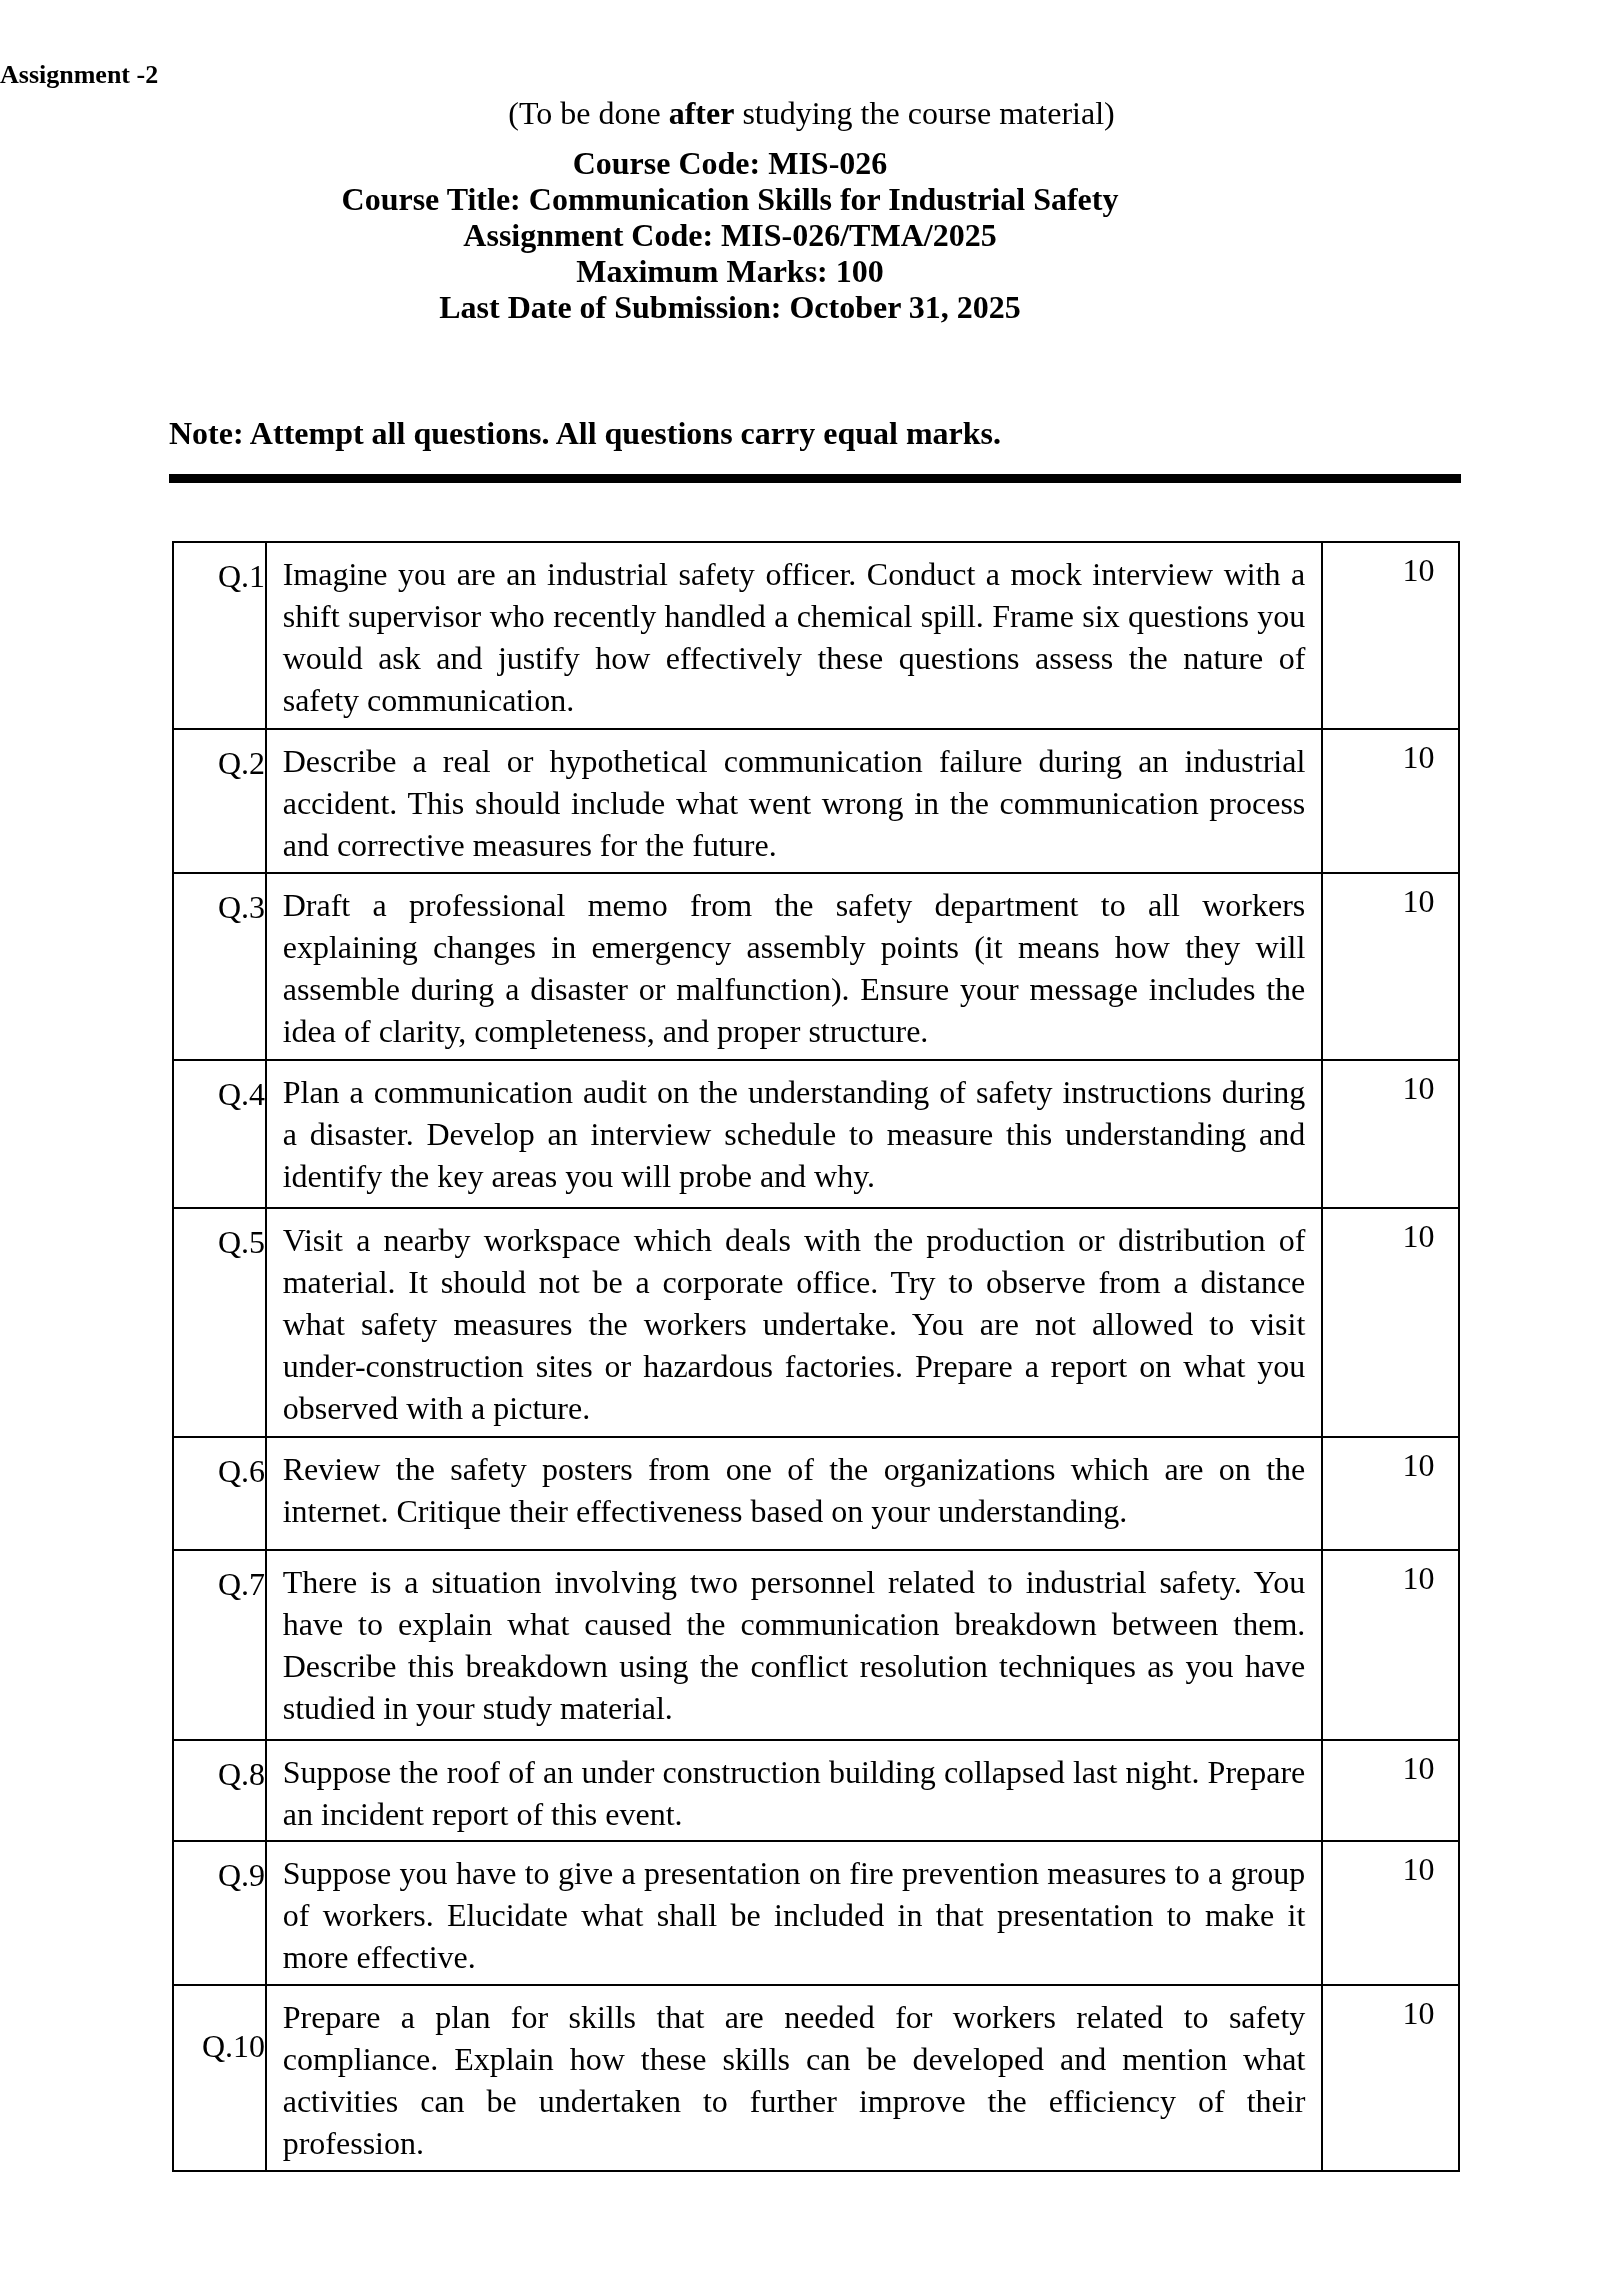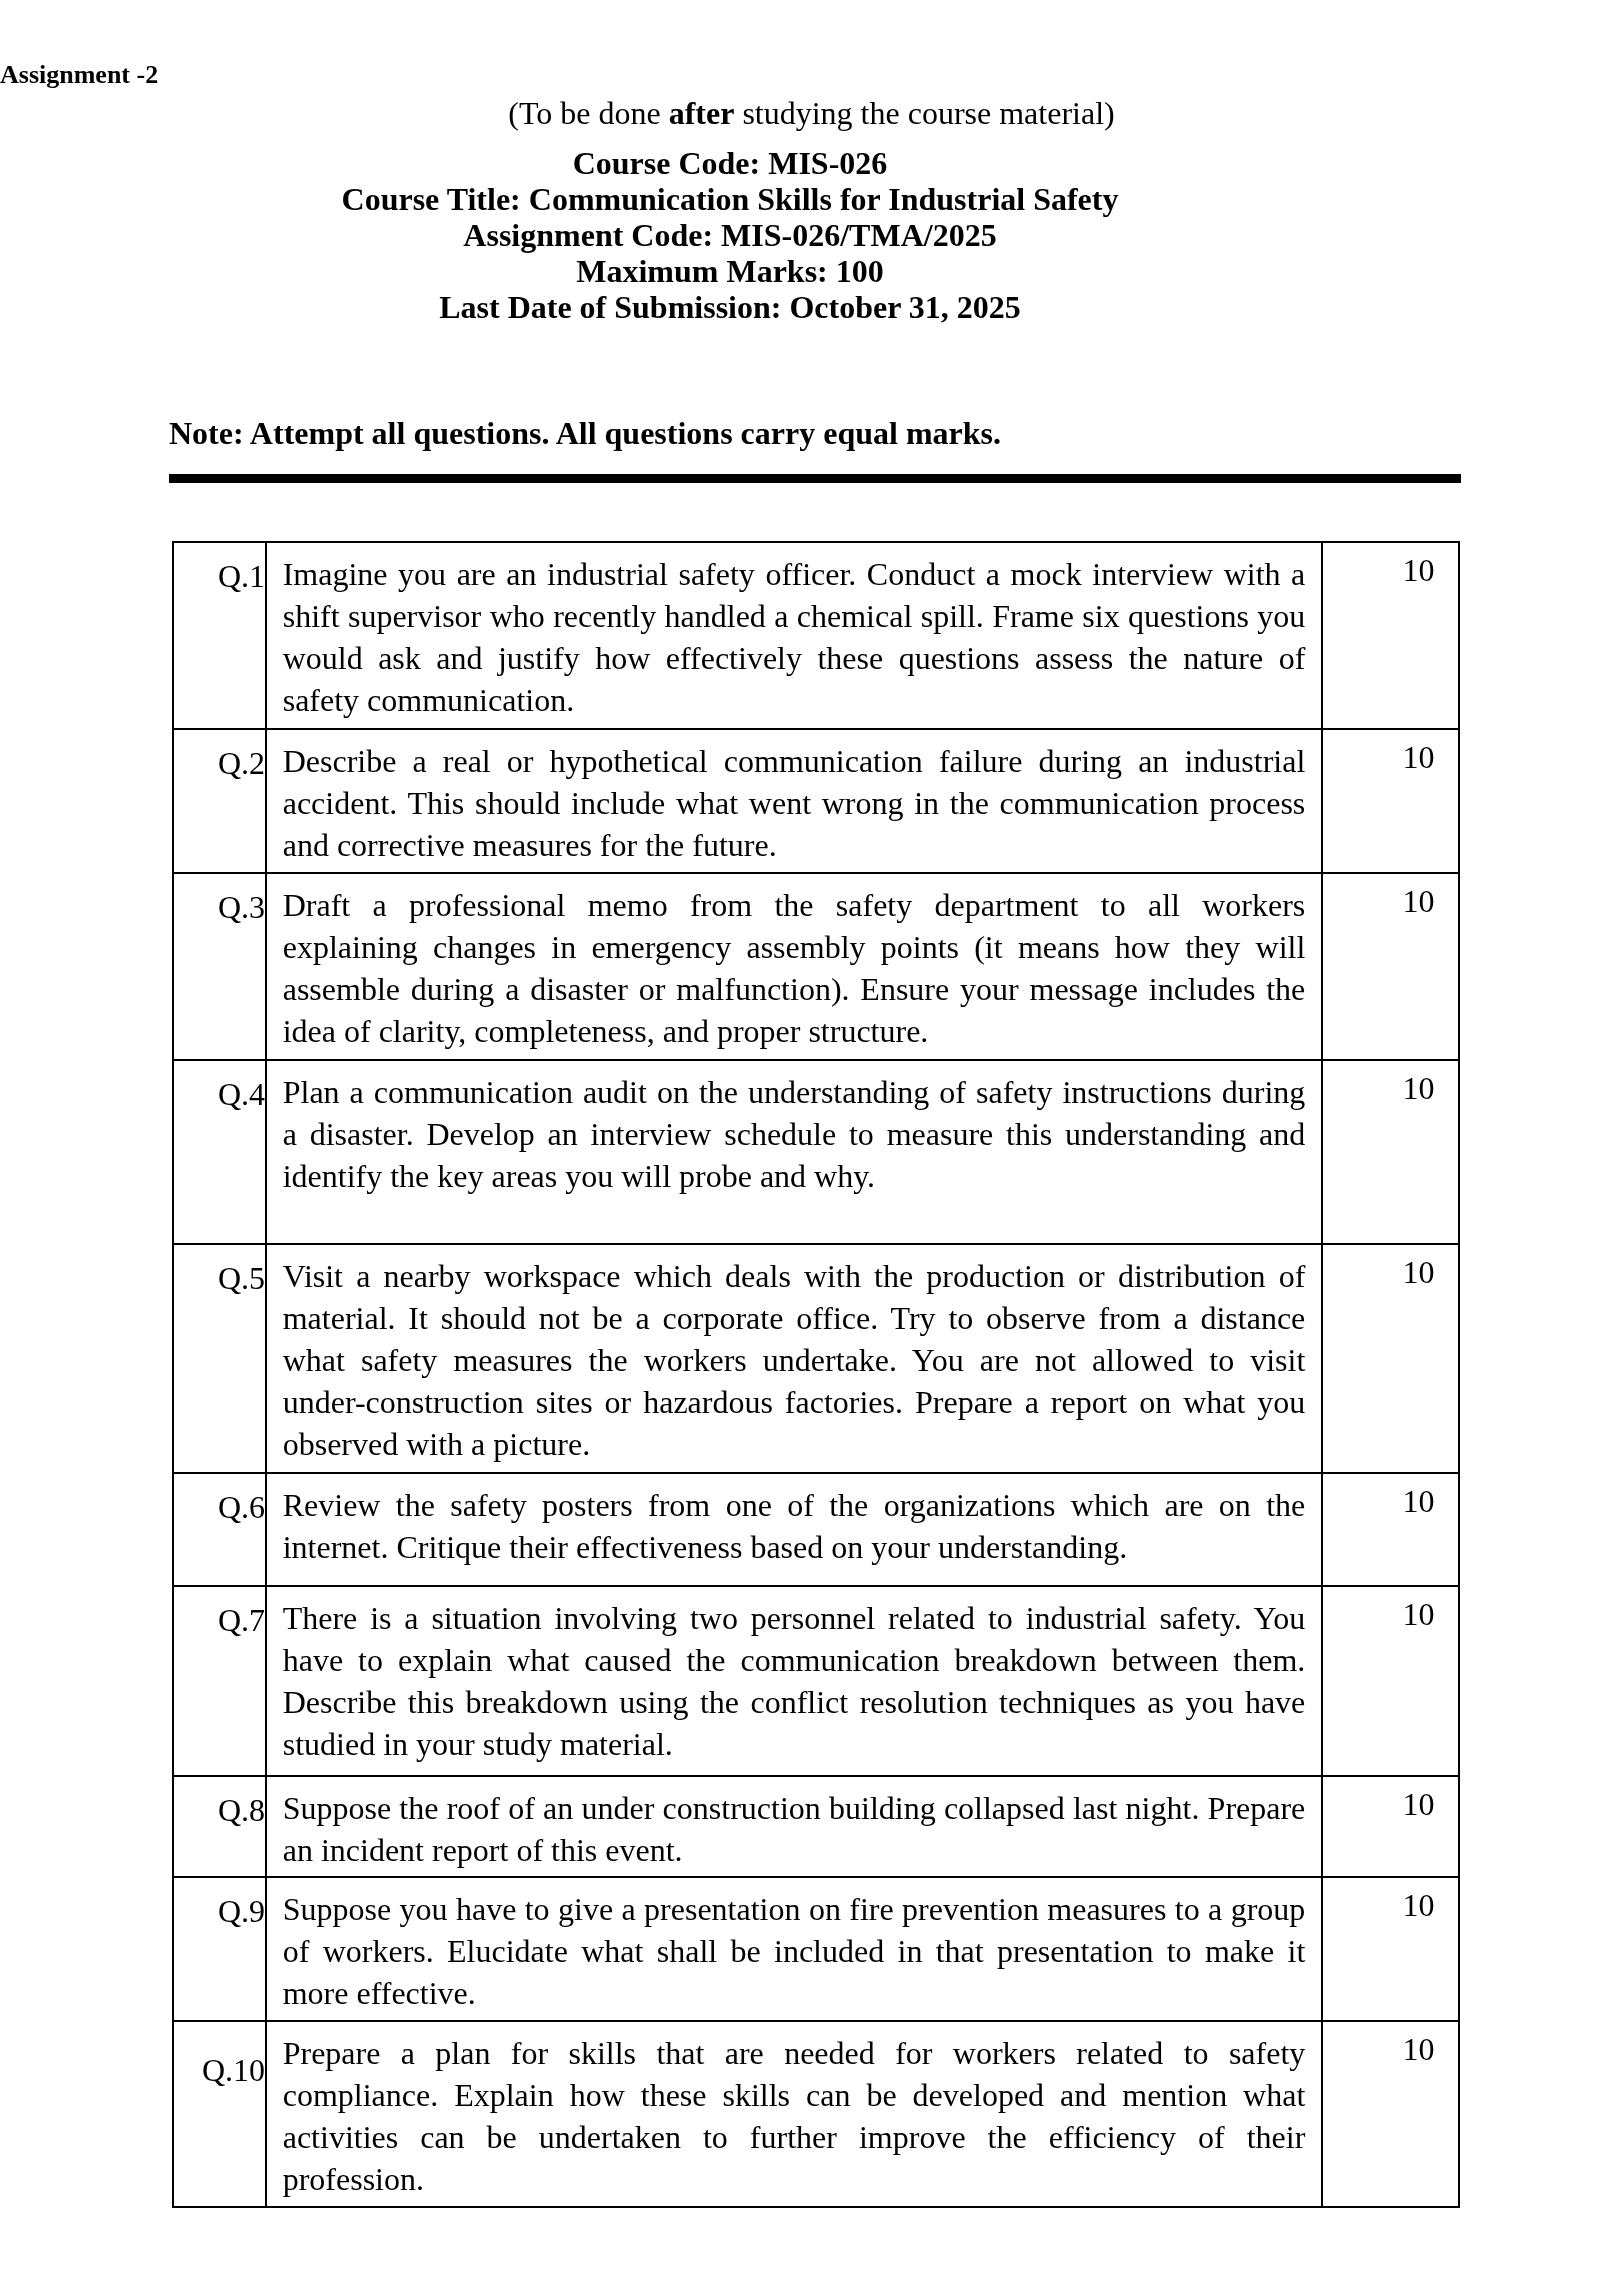--- a/index.html
+++ b/index.html
@@ -60,21 +60,21 @@
     border: 2px solid #000000;
     vertical-align: top;
     font-size: 32px;
     line-height: 42px;
   }
   td.cell-qno {
     text-align: right;
     padding-top: 11.8px;
     border-radius: 17px;
   }
-  td.cell-qno.offset-down { padding-top: 27px; }
+  td.cell-qno.offset-down { padding-top: 39px; }
   td.cell-text {
     text-align: justify;
     padding: 9.8px 15.7px 5.9px 15.7px;
   }
   td.cell-marks {
     text-align: right;
     padding: 5.9px 23.5px 0 0;
   }
 </style>
 </head>
@@ -114,21 +114,21 @@
       <tr style="height:110px">
         <td class="cell-qno">Q.2</td>
         <td class="cell-text">Describe a real or hypothetical communication failure during an industrial accident. This should include what went wrong in the communication process and corrective measures for the future.</td>
         <td class="cell-marks">10</td>
       </tr>
       <tr style="height:187px">
         <td class="cell-qno">Q.3</td>
         <td class="cell-text">Draft a professional memo from the safety department to all workers explaining changes in emergency assembly points (it means how they will assemble during a disaster or malfunction). Ensure your message includes the idea of clarity, completeness, and proper structure.</td>
         <td class="cell-marks">10</td>
       </tr>
-      <tr style="height:184px">
+      <tr style="height:148px">
         <td class="cell-qno">Q.4</td>
         <td class="cell-text">Plan a communication audit on the understanding of safety instructions during a disaster. Develop an interview schedule to measure this understanding and identify the key areas you will probe and why.</td>
         <td class="cell-marks">10</td>
       </tr>
       <tr style="height:229px">
         <td class="cell-qno">Q.5</td>
         <td class="cell-text">Visit a nearby workspace which deals with the production or distribution of material. It should not be a corporate office. Try to observe from a distance what safety measures the workers undertake. You are not allowed to visit under-construction sites or hazardous factories. Prepare a report on what you observed with a picture.</td>
         <td class="cell-marks">10</td>
       </tr>
       <tr style="height:113px">

